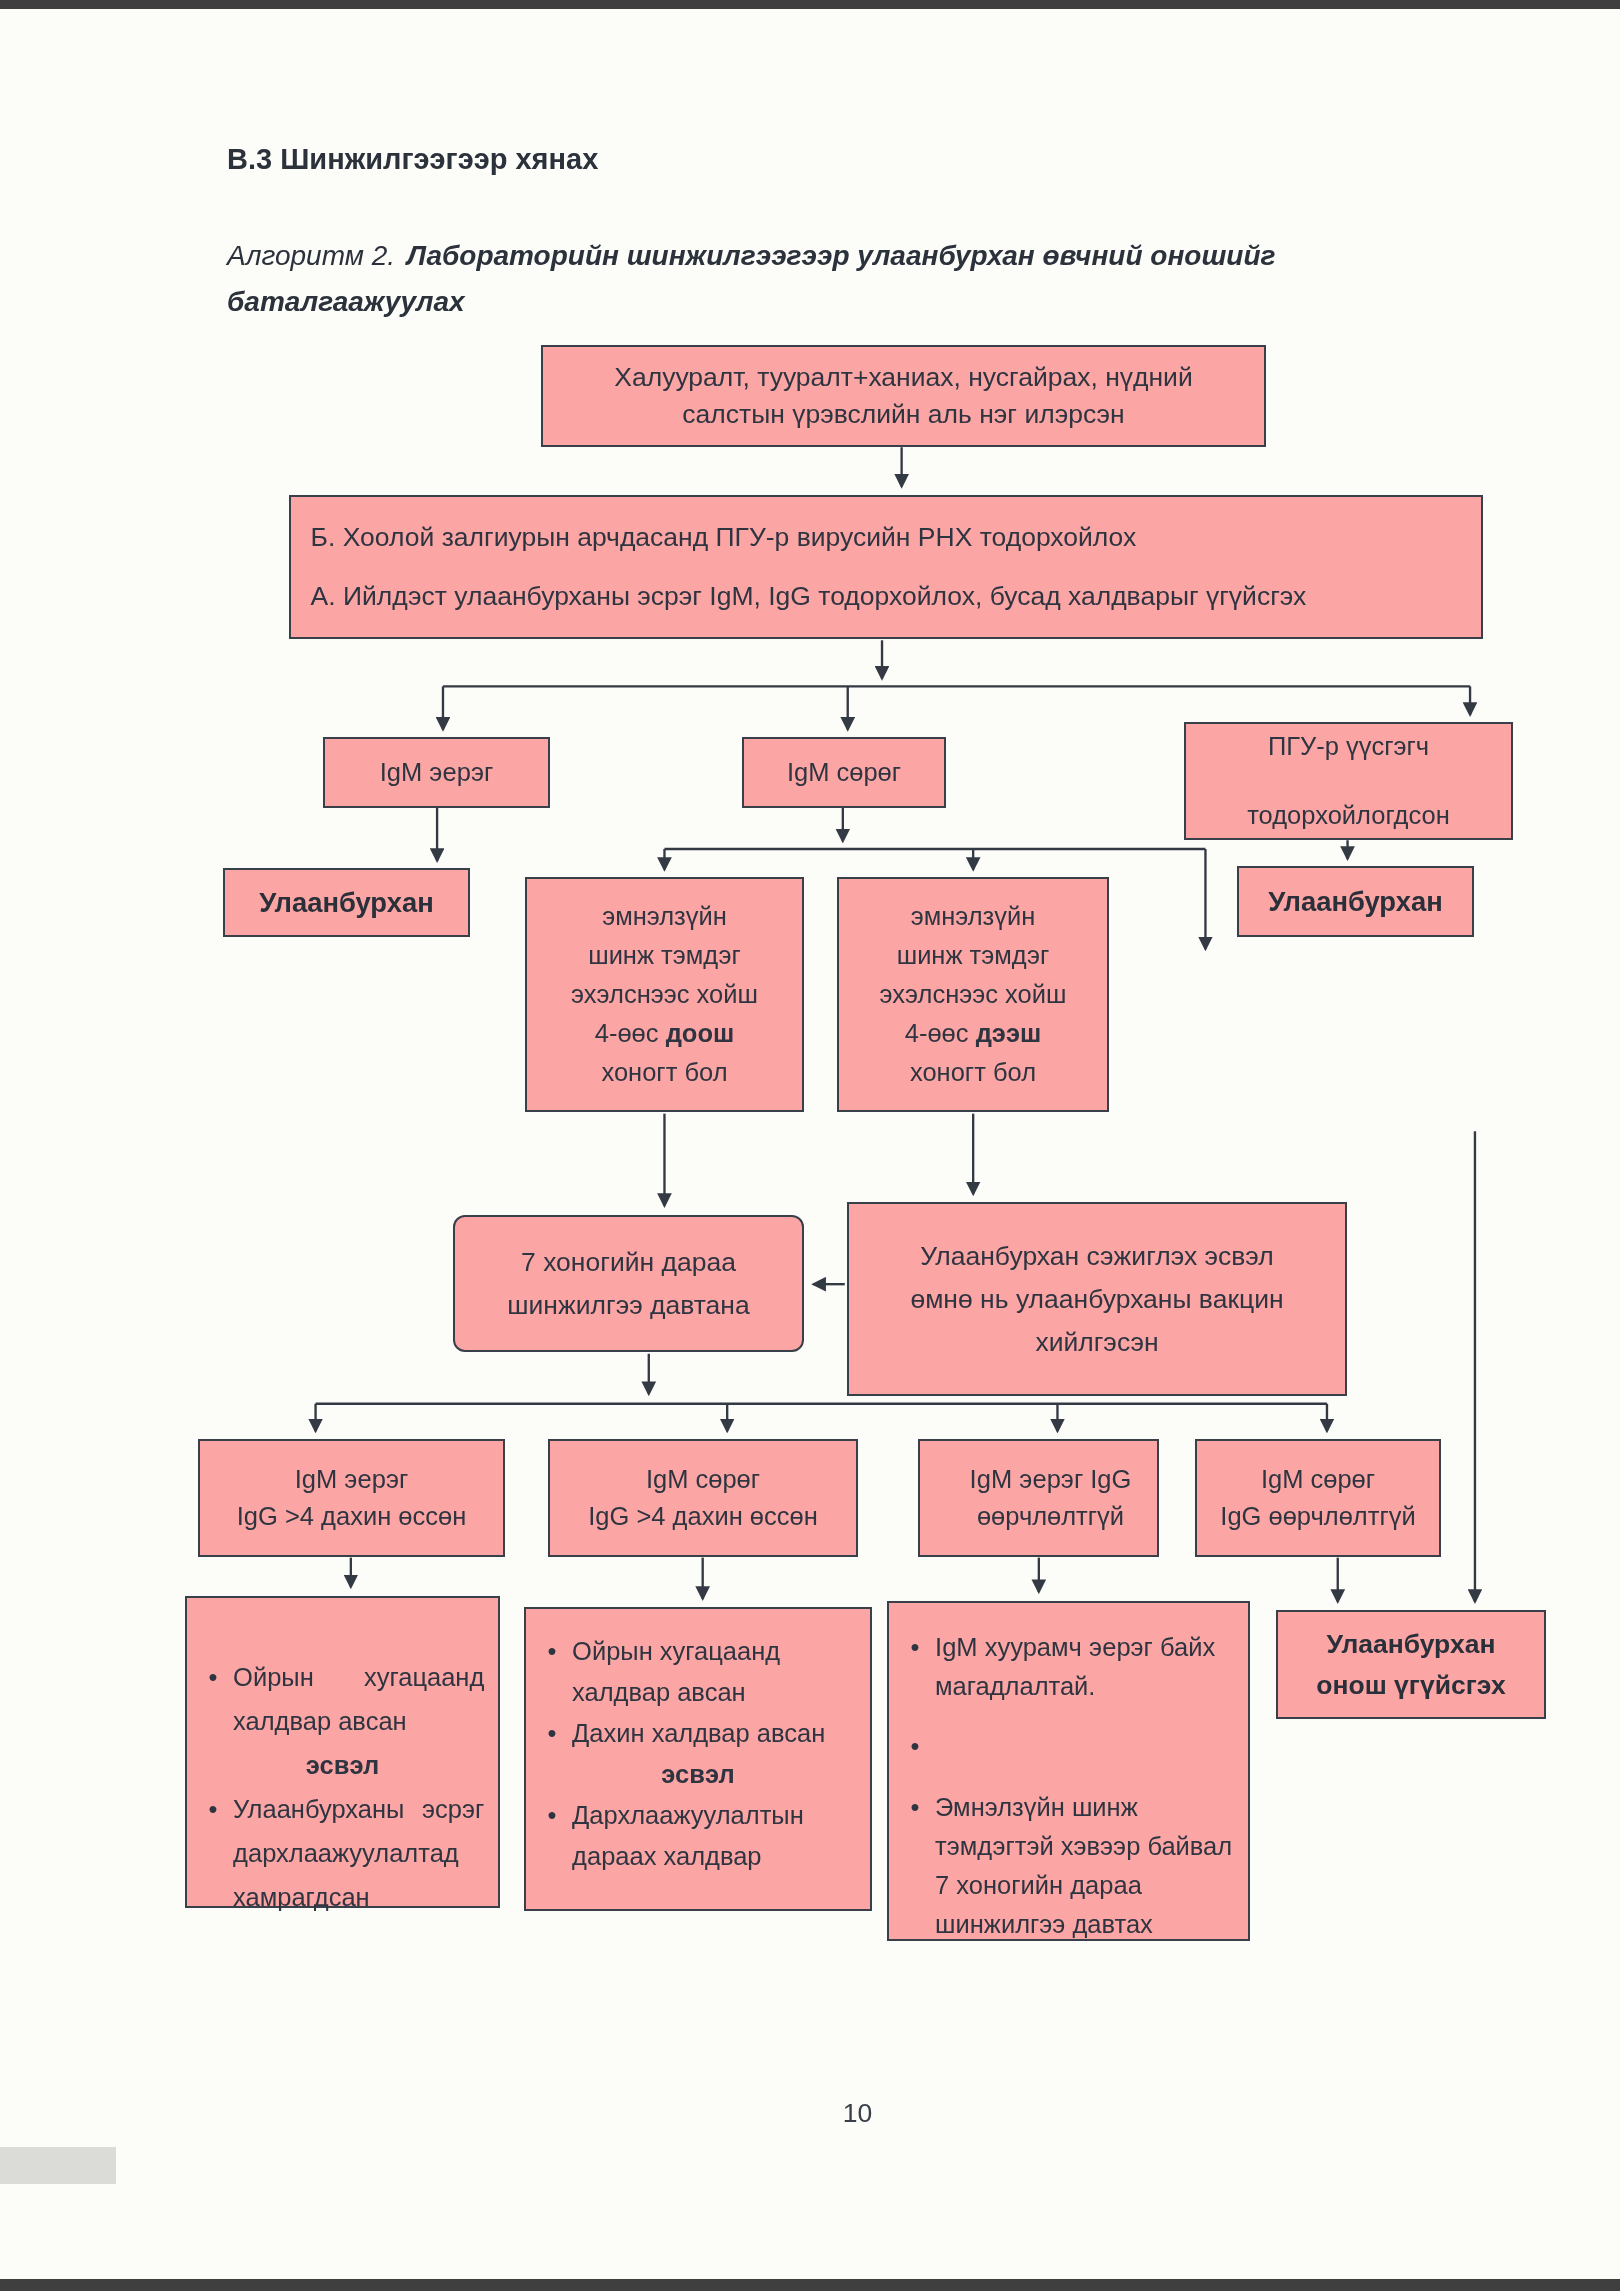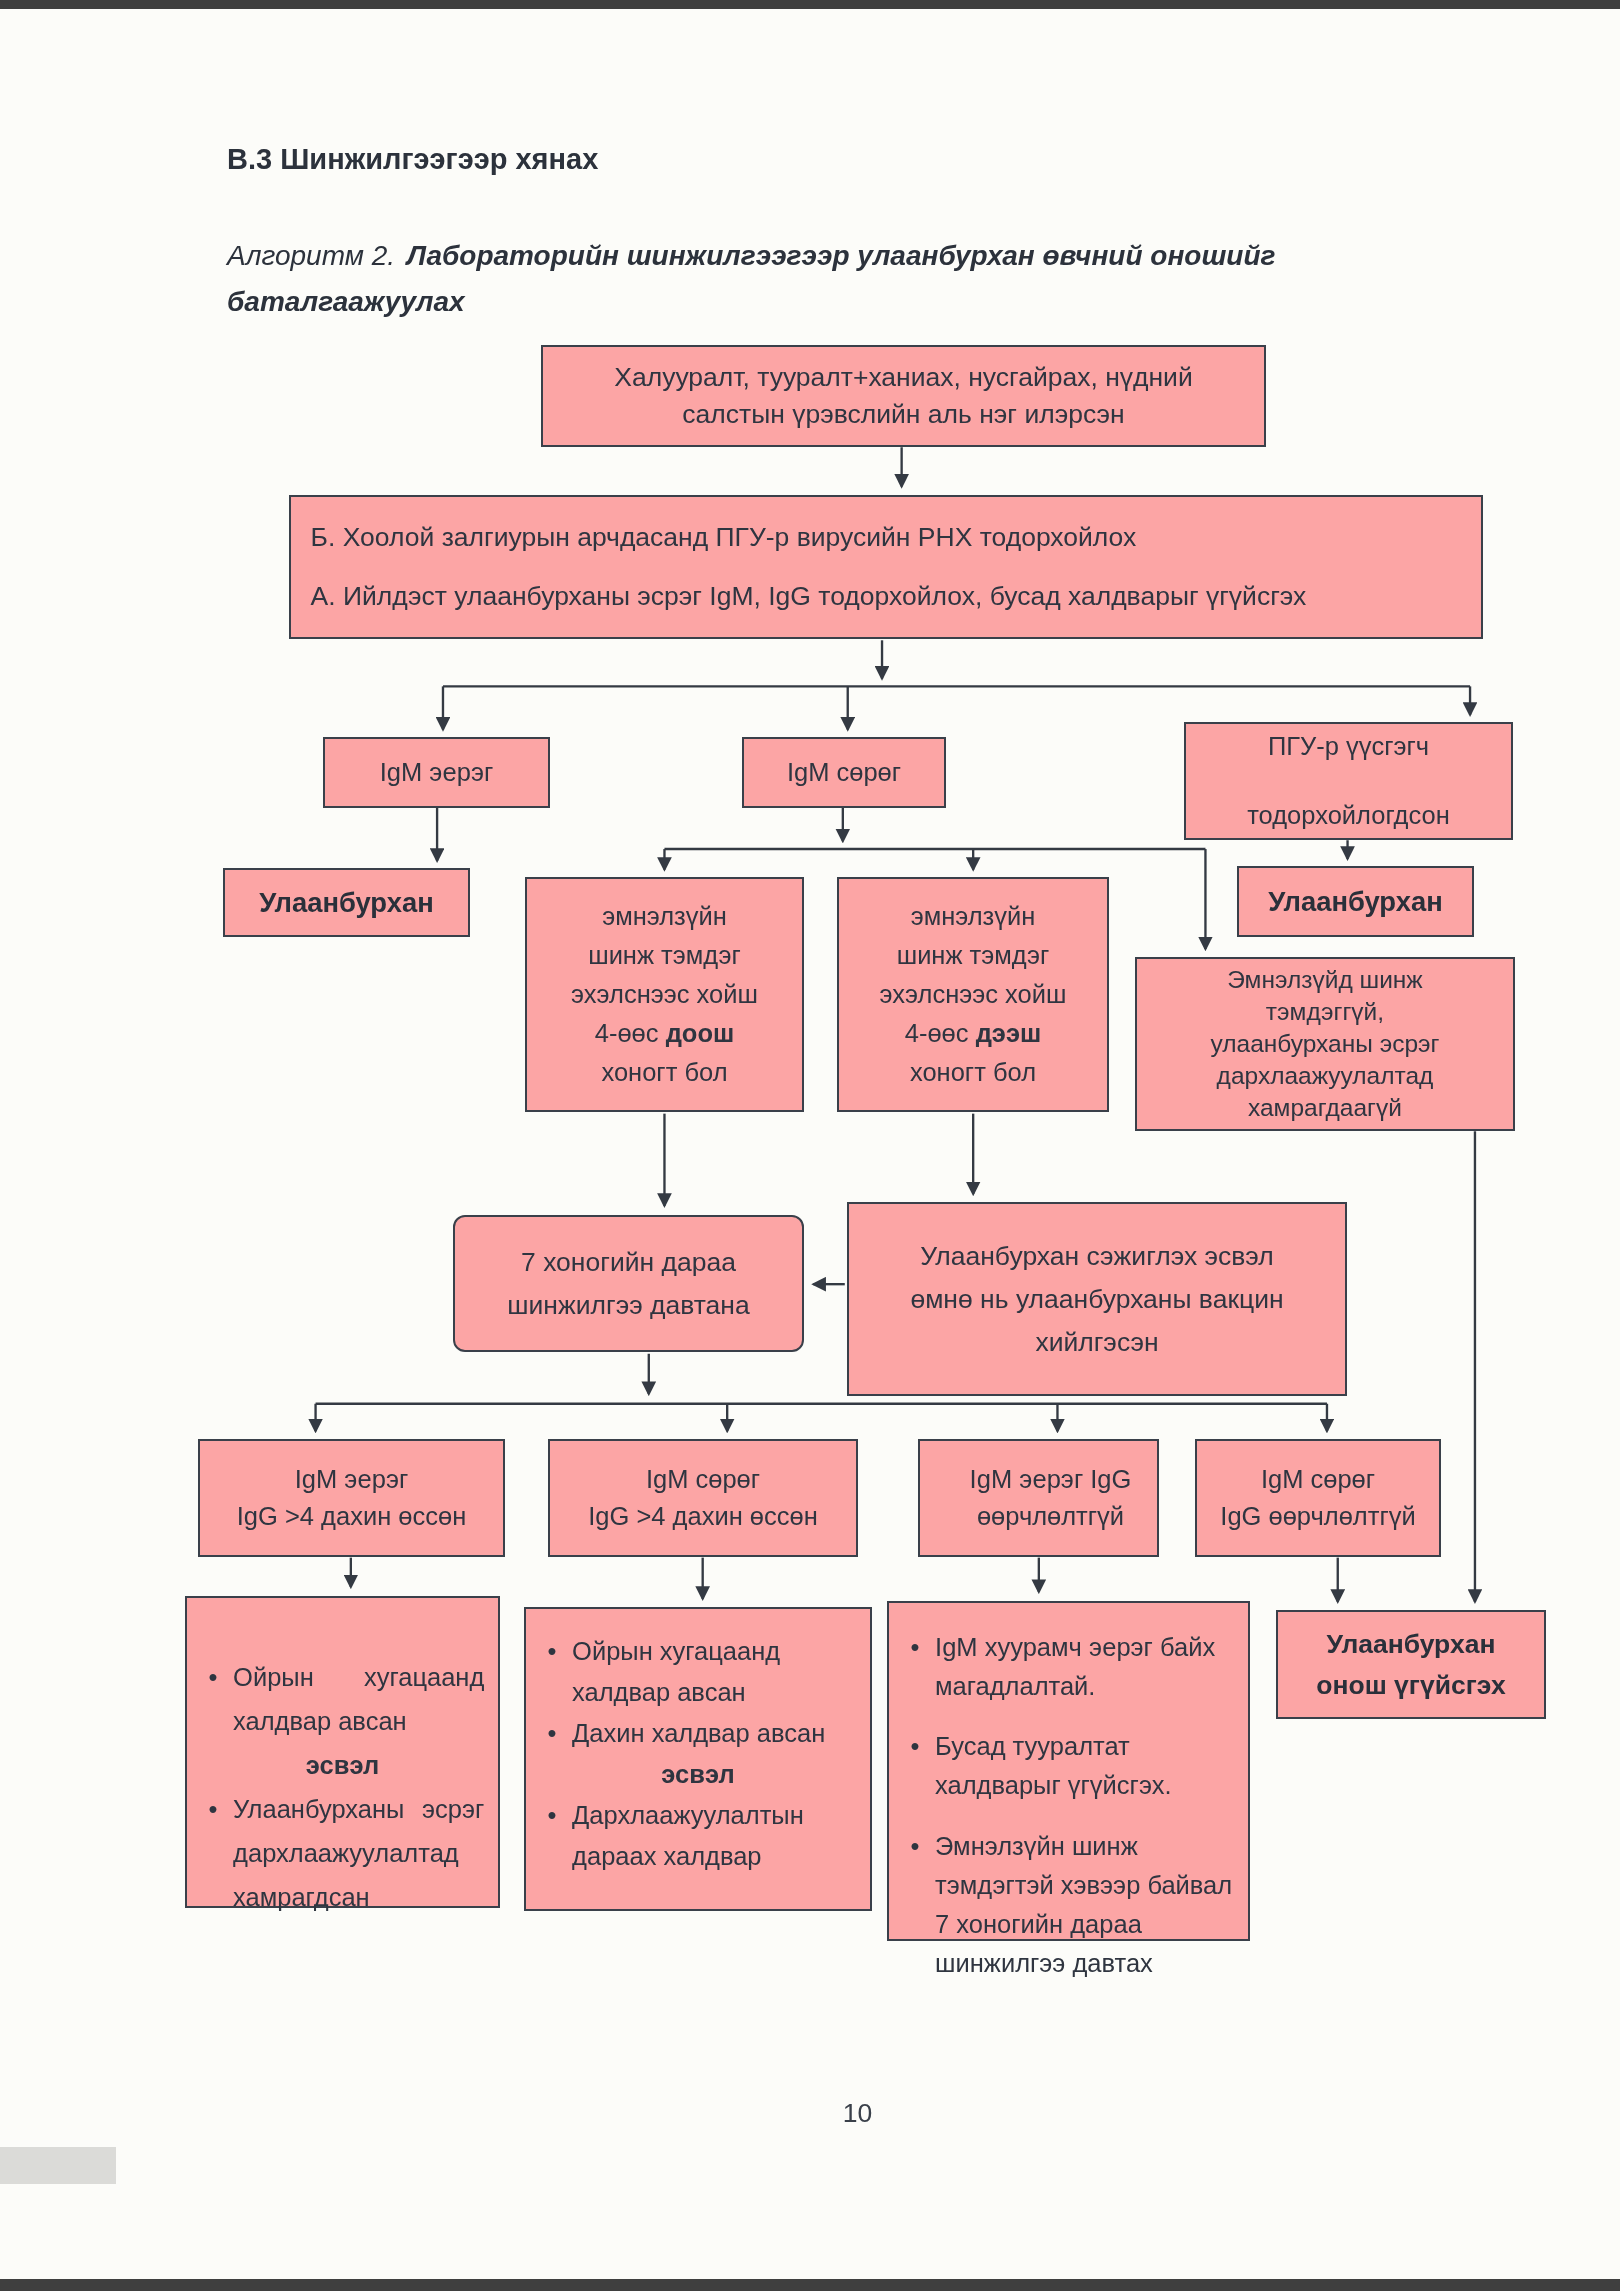--- a/index.html
+++ b/index.html
@@ -136,27 +136,20 @@
     <div>шинж тэмдэг</div>
     <div>эхэлснээс хойш</div>
     <div><span>4-өөс</span> <span class="b">дээш</span></div>
     <div>хоногт бол</div>
   </div>
 
   <div class="box boldbox" style="left:1237px;top:866px;width:237px;height:71px;">
     <div>Улаанбурхан</div>
   </div>
 
-  <div class="box smalllh" style="left:1135px;top:957px;width:380px;height:174px;">
-    <div>Эмнэлзүйд шинж</div>
-    <div>тэмдэггүй,</div>
-    <div>улаанбурханы эсрэг</div>
-    <div>дархлаажуулалтад</div>
-    <div>хамрагдаагүй</div>
-  </div>
 
   <div class="box" style="left:453px;top:1215px;width:351px;height:137px;font-size:26.5px;line-height:43px;border-radius:12px;">
     <div>7 хоногийн дараа</div>
     <div>шинжилгээ давтана</div>
   </div>
 
   <div class="box" style="left:847px;top:1202px;width:500px;height:194px;font-size:26.5px;line-height:43px;">
     <div>Улаанбурхан сэжиглэх эсвэл</div>
     <div>өмнө нь улаанбурханы вакцин</div>
     <div>хийлгэсэн</div>
@@ -207,21 +200,20 @@
     </div>
   </div>
 
   <div class="box bullets" style="left:887px;top:1601px;width:363px;height:340px;padding-top:24.5px;line-height:39px;">
     <div class="bullet-item" style="margin-bottom:21.6px;">
       <span class="bullet-dot">•</span>
       <span class="bullet-tx">IgM хуурамч эерэг байх магадлалтай.</span>
     </div>
     <div class="bullet-item" style="margin-bottom:21.6px;">
       <span class="bullet-dot">•</span>
-      <span class="bullet-tx">Бусад тууралтат халдварыг үгүйсгэх.</span>
     </div>
     <div class="bullet-item">
       <span class="bullet-dot">•</span>
       <span class="bullet-tx">Эмнэлзүйн шинж тэмдэгтэй хэвээр байвал 7 хоногийн дараа шинжилгээ давтах</span>
     </div>
   </div>
 
   <div class="box boldbox" style="left:1276px;top:1610px;width:270px;height:109px;font-size:26.5px;line-height:41px;">
     <div>Улаанбурхан</div>
     <div>онош үгүйсгэх</div>

